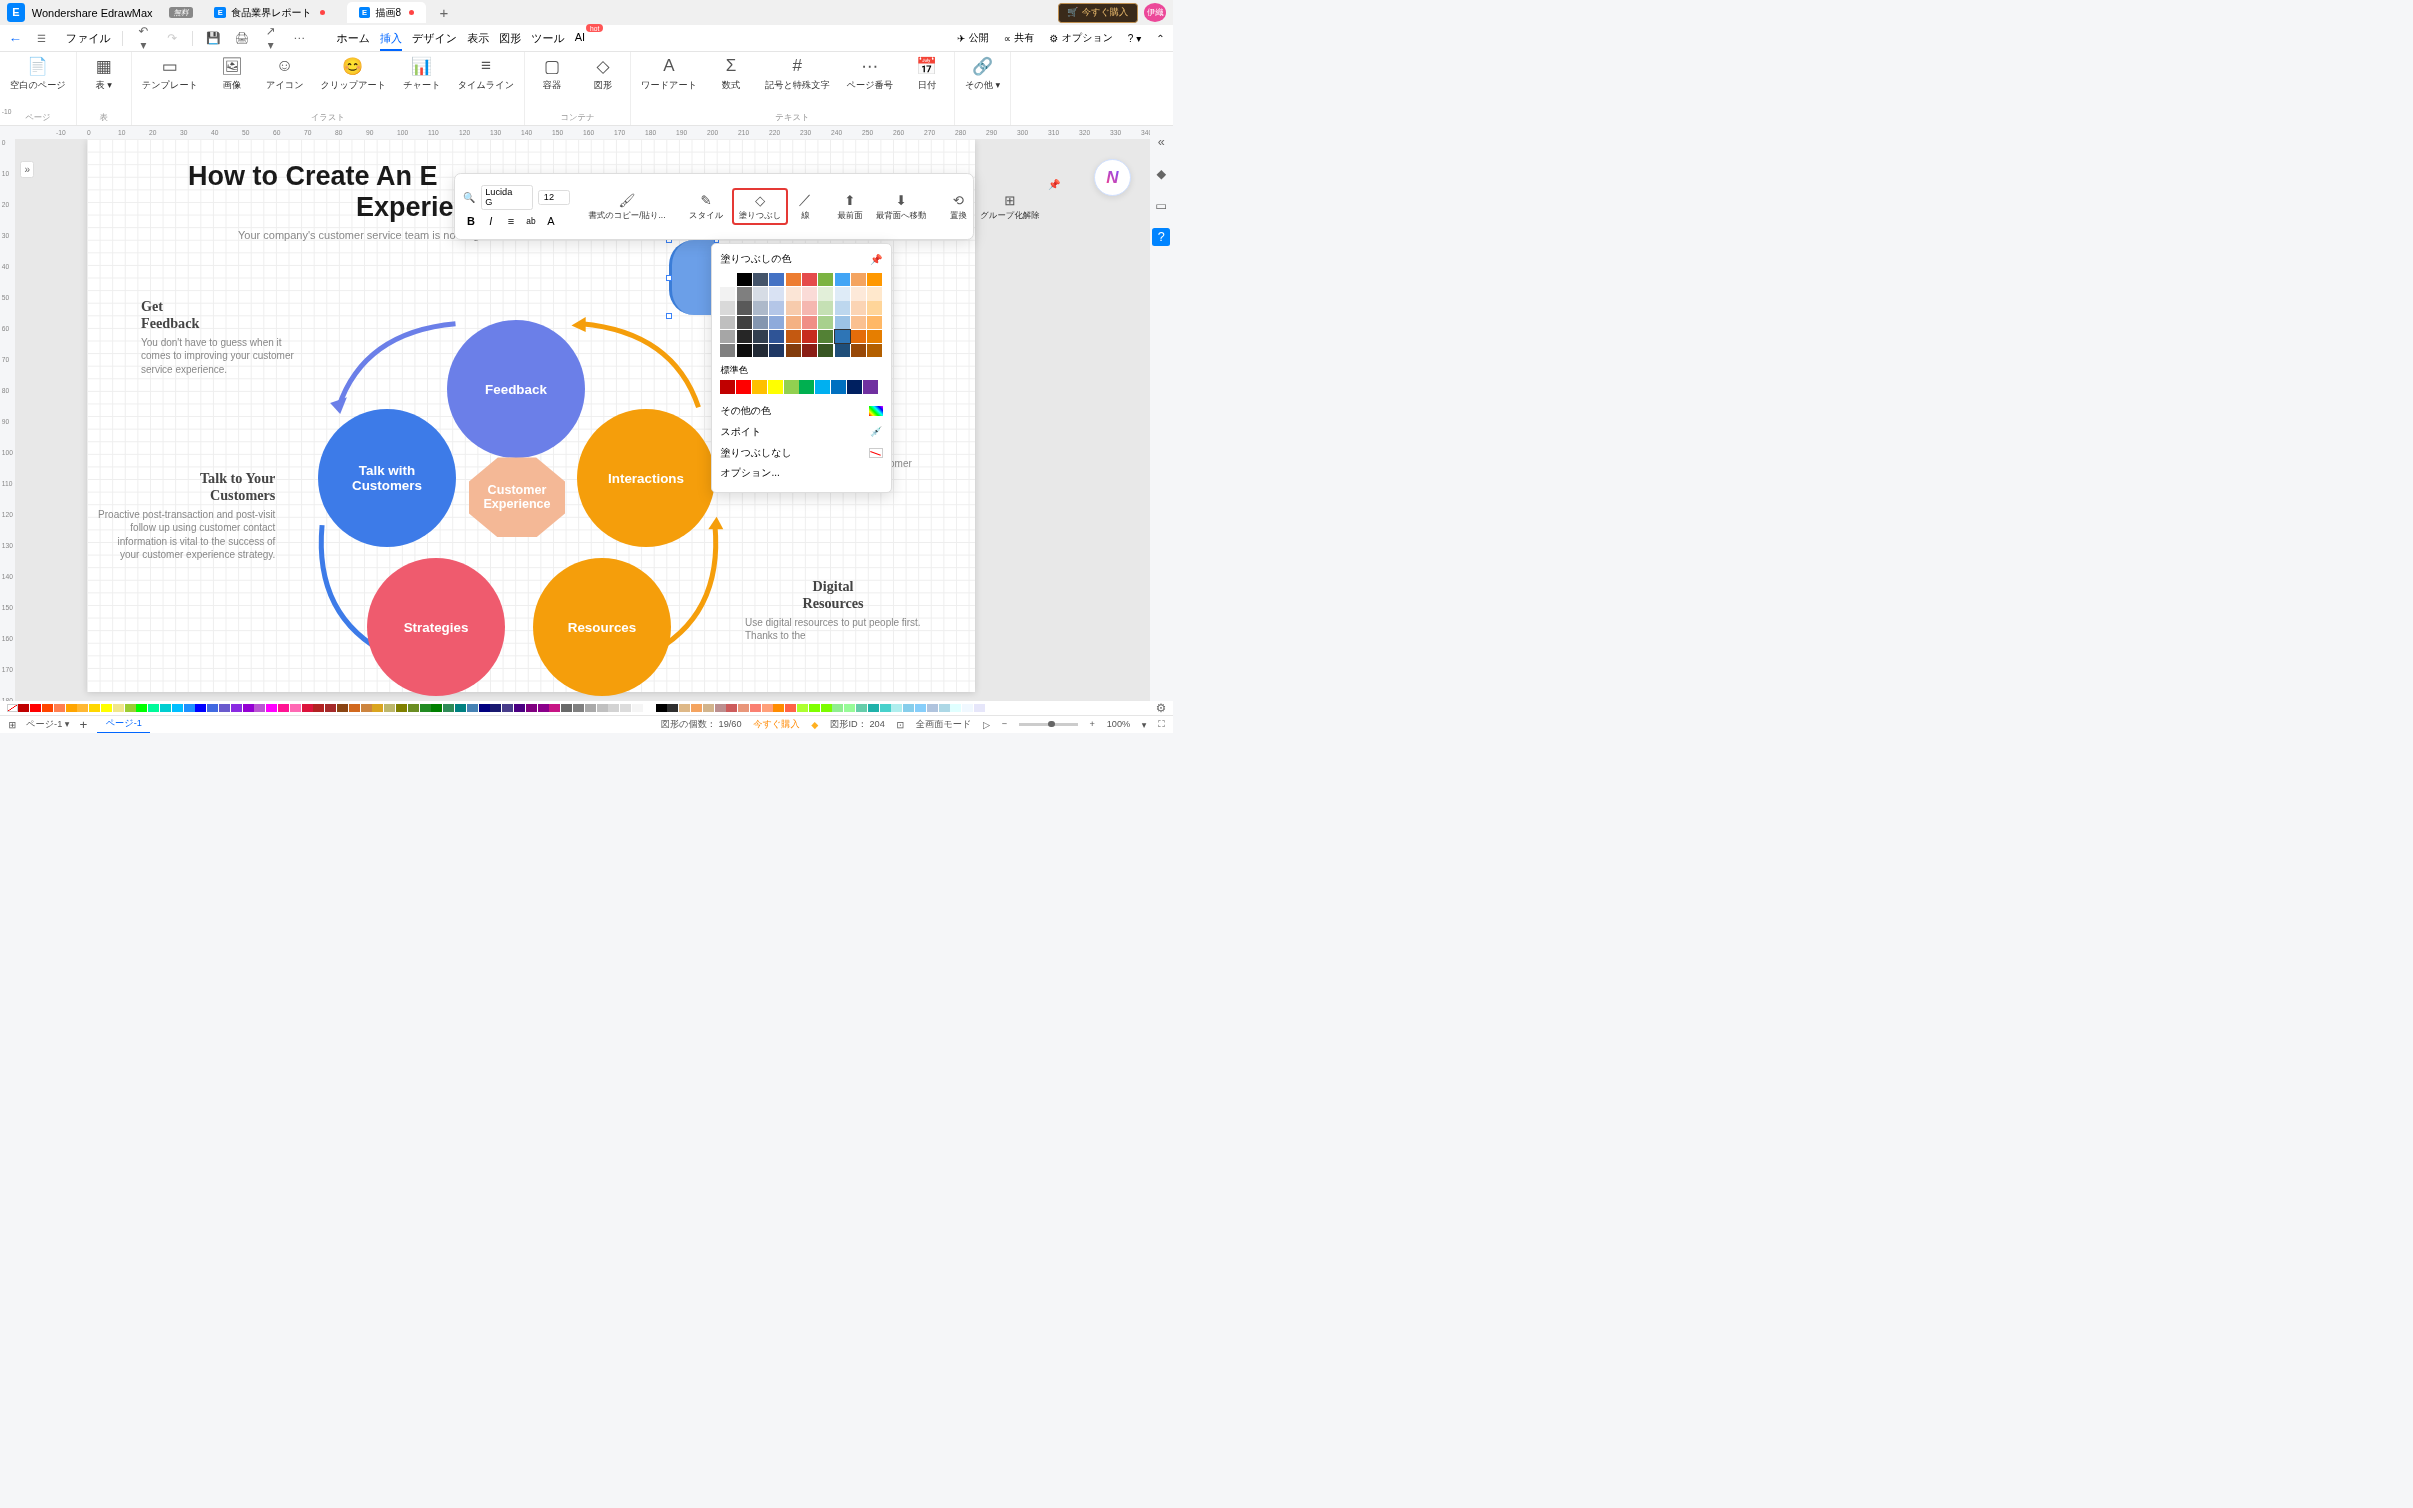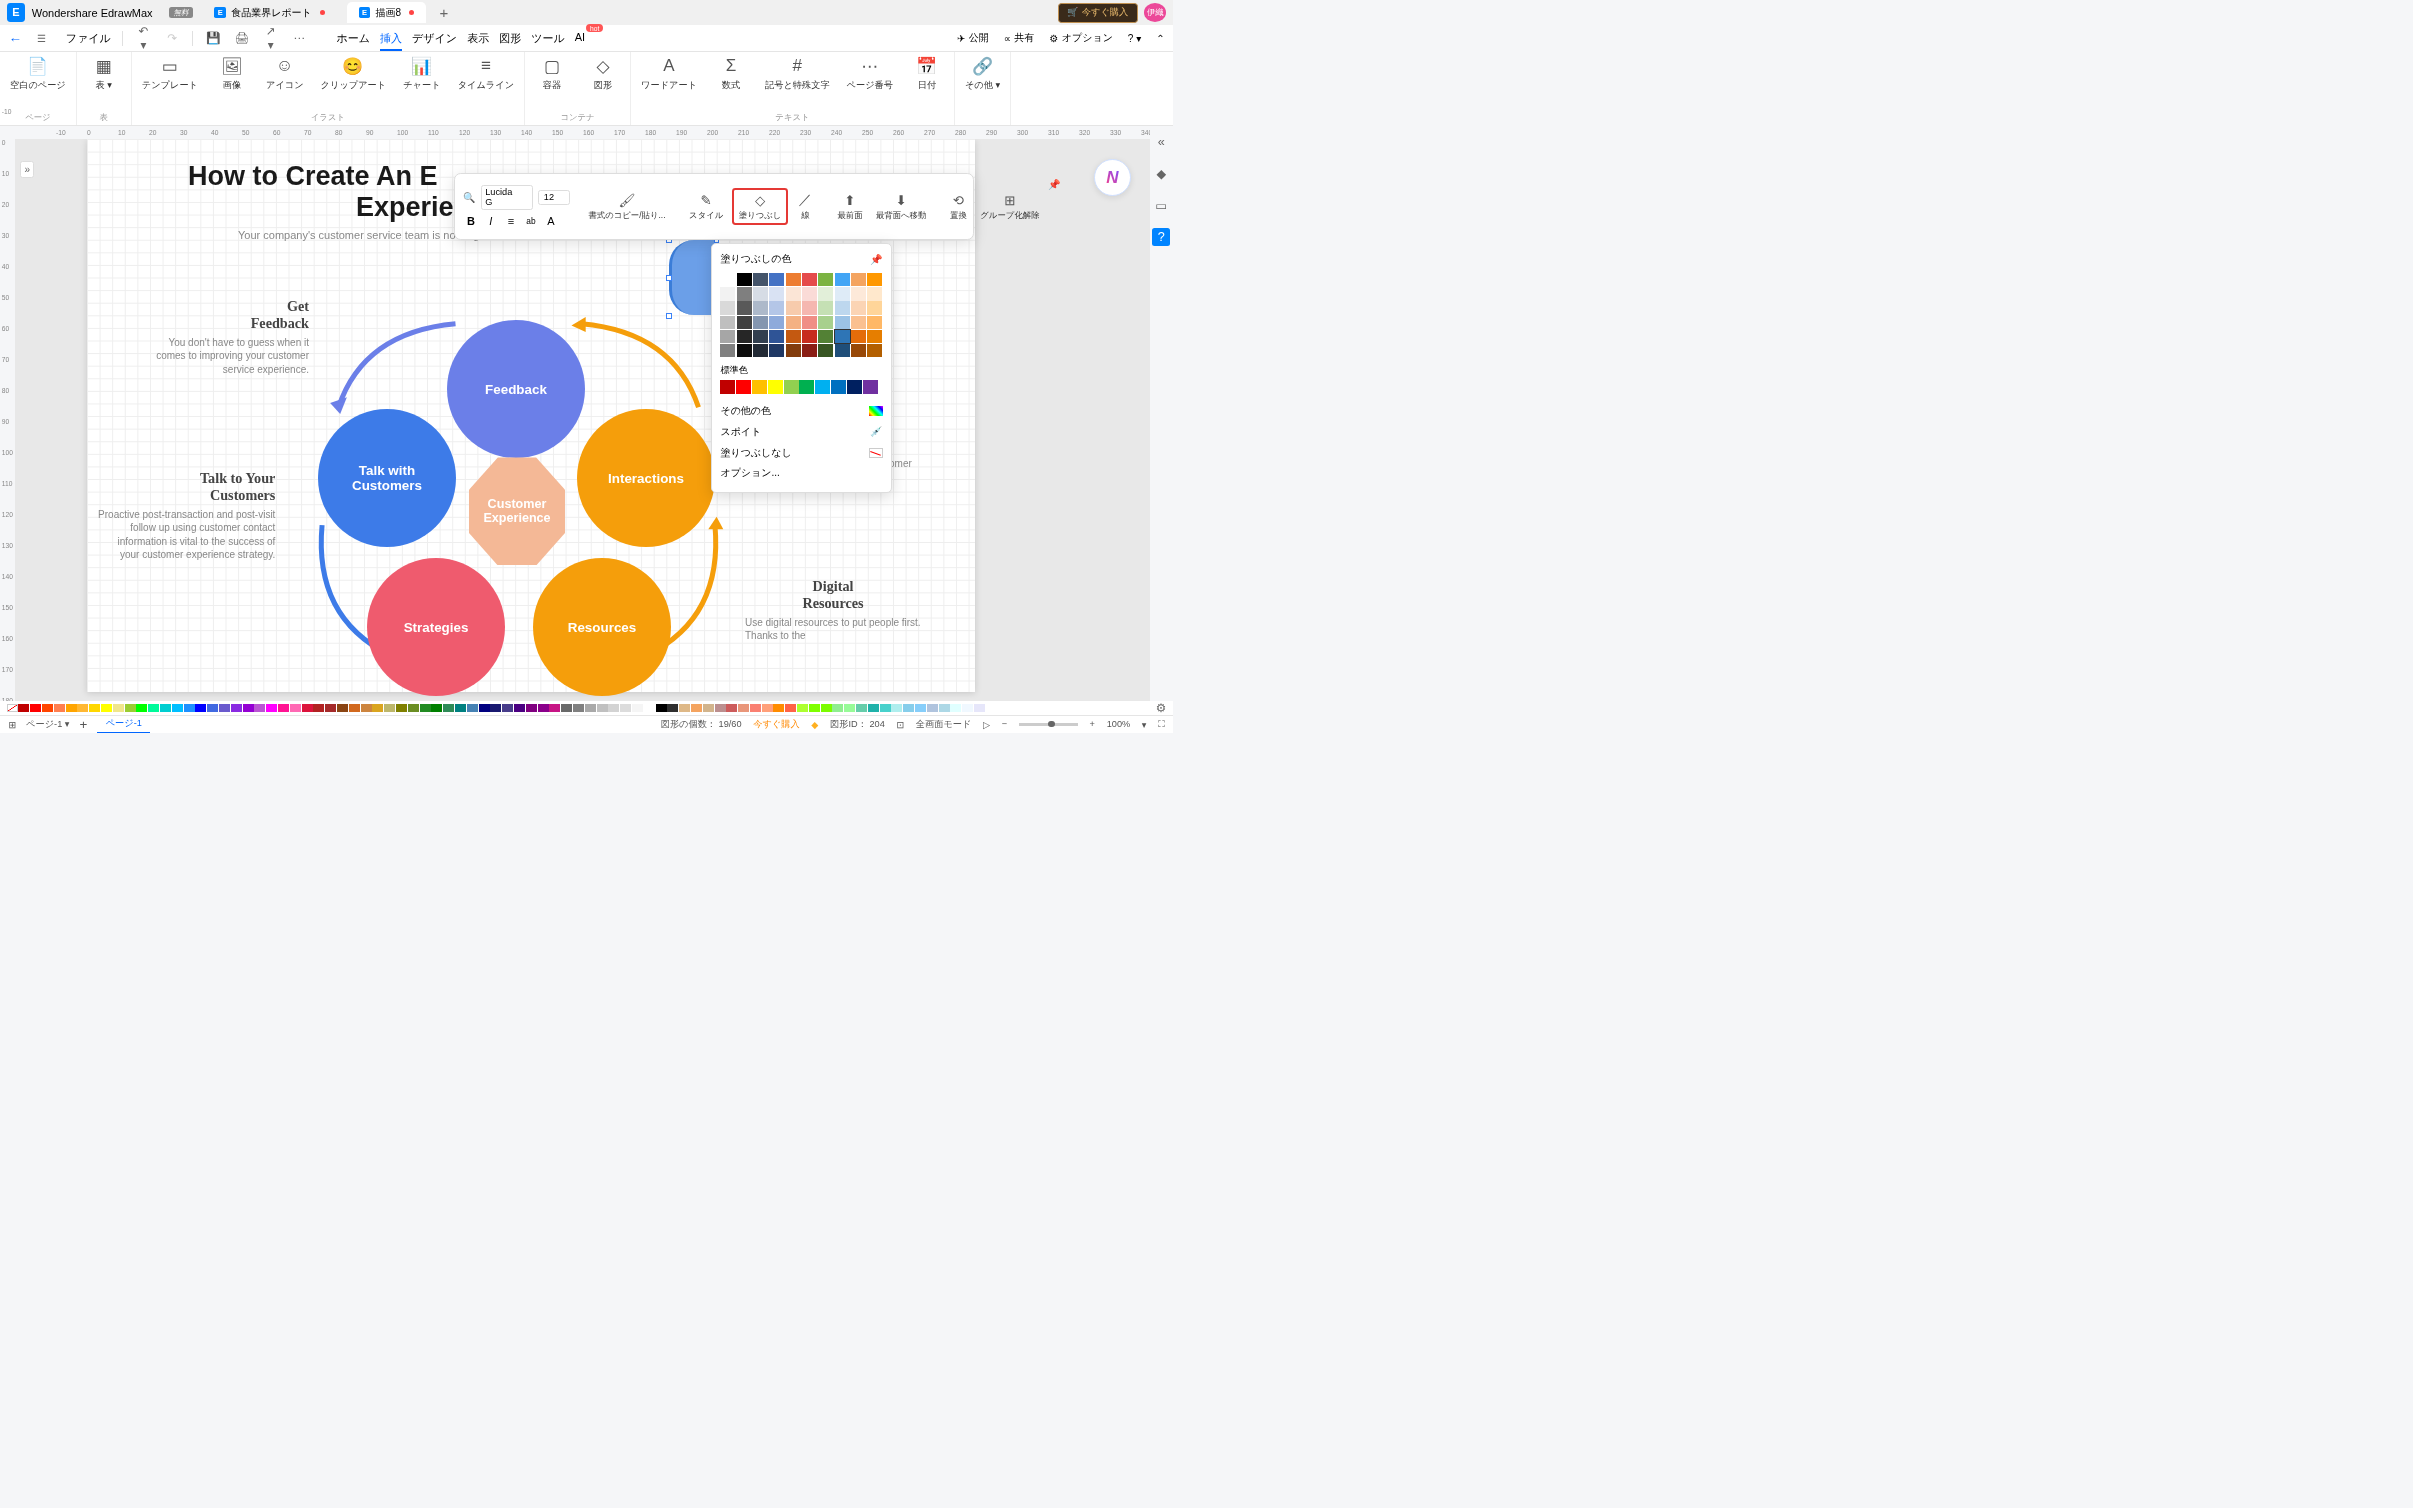--- a/index.html
+++ b/index.html
@@ -57,21 +57,21 @@
 
 .title-text { position: absolute; top: 22px; left: 101px; font-size: 27px; font-weight: 700; color: #1a1a1a; font-family: Georgia, serif; }
 .subtitle-text { position: absolute; top: 90px; left: 151px; font-size: 11px; color: #888; }
 .circle { position: absolute; border-radius: 50%; display: flex; align-items: center; justify-content: center; color: white; font-weight: 600; font-size: 13.4px; text-align: center; }
 .hexagon { position: absolute; display: flex; align-items: center; justify-content: center; color: white; font-weight: 600; font-size: 12.6px; text-align: center; clip-path: polygon(30% 0%, 70% 0%, 100% 30%, 100% 70%, 70% 100%, 30% 100%, 0% 70%, 0% 30%); }
 .feedback-circle { top: 181px; left: 360px; width: 138px; height: 138px; background: #6b7fe8; }
 .talk-circle { top: 270px; left: 231px; width: 138px; height: 138px; background: #3d7be8; }
 .interactions-circle { top: 270px; left: 490px; width: 138px; height: 138px; background: #f59e0b; }
 .strategies-circle { top: 419px; left: 280px; width: 138px; height: 138px; background: #ef5b6e; }
 .resources-circle { top: 419px; left: 446px; width: 138px; height: 138px; background: #f59e0b; }
-.center-hex { top: 318px; left: 382px; width: 96px; height: 108px; background: #f4b896; }
+.center-hex { top: 318px; left: 382px; width: 96px; height: 80px; background: #f4b896; }
 .arrow { position: absolute; pointer-events: none; }
 .side-text { position: absolute; color: #444; }
 .side-text h3 { font-size: 14.2px; font-weight: 700; margin-bottom: 3.4px; font-family: Georgia, serif; }
 .side-text p { font-size: 10px; color: #888; line-height: 1.35; }
 .selected-shape { position: absolute; top: 101px; left: 582px; width: 47px; height: 75px; }
 .selected-shape .inner { width: 100%; height: 100%; background: #6b9fe8; border-radius: 25px 0 0 25px; border-left: 3.4px solid #3b7dd8; }
 .sel-handle { position: absolute; width: 5.9px; height: 5.9px; background: white; border: 0.8px solid #3b82f6; }
 
 
 .mini-toolbar { position: absolute; top: 173px; left: 454px; width: 520px; height: 67px; background: white; border: 0.8px solid #ddd; border-radius: 6.7px; box-shadow: 0 3.4px 15px rgba(0,0,0,0.12); display: flex; align-items: center; padding: 5px 8.4px; gap: 3.4px; z-index: 20; }
@@ -364,21 +364,21 @@
 
       <div class="circle feedback-circle">Feedback</div>
       <div class="circle talk-circle" style="white-space:pre-line">Talk with
 Customers</div>
       <div class="circle interactions-circle">Interactions</div>
       <div class="circle strategies-circle">Strategies</div>
       <div class="circle resources-circle">Resources</div>
       <div class="hexagon center-hex" style="white-space:pre-line">Customer
 Experience</div>
 
-      <div class="side-text" style="top:159px;left:54px;width:168px;text-align:right">
+      <div class="side-text" style="top:159px;left:54px;width:168px;">
         <h3 style="white-space:pre-line">Get
 Feedback</h3>
         <p>You don't have to guess when it comes to improving your customer service experience.</p>
       </div>
       <div class="side-text" style="top:331px;left:8.4px;width:180px;text-align:right">
         <h3 style="white-space:pre-line">Talk to Your
 Customers</h3>
         <p>Proactive post-transaction and post-visit follow up using customer contact information is vital to the success of your customer experience strategy.</p>
       </div>
       <div class="side-text" style="top:318px;left:658px;width:176px">

